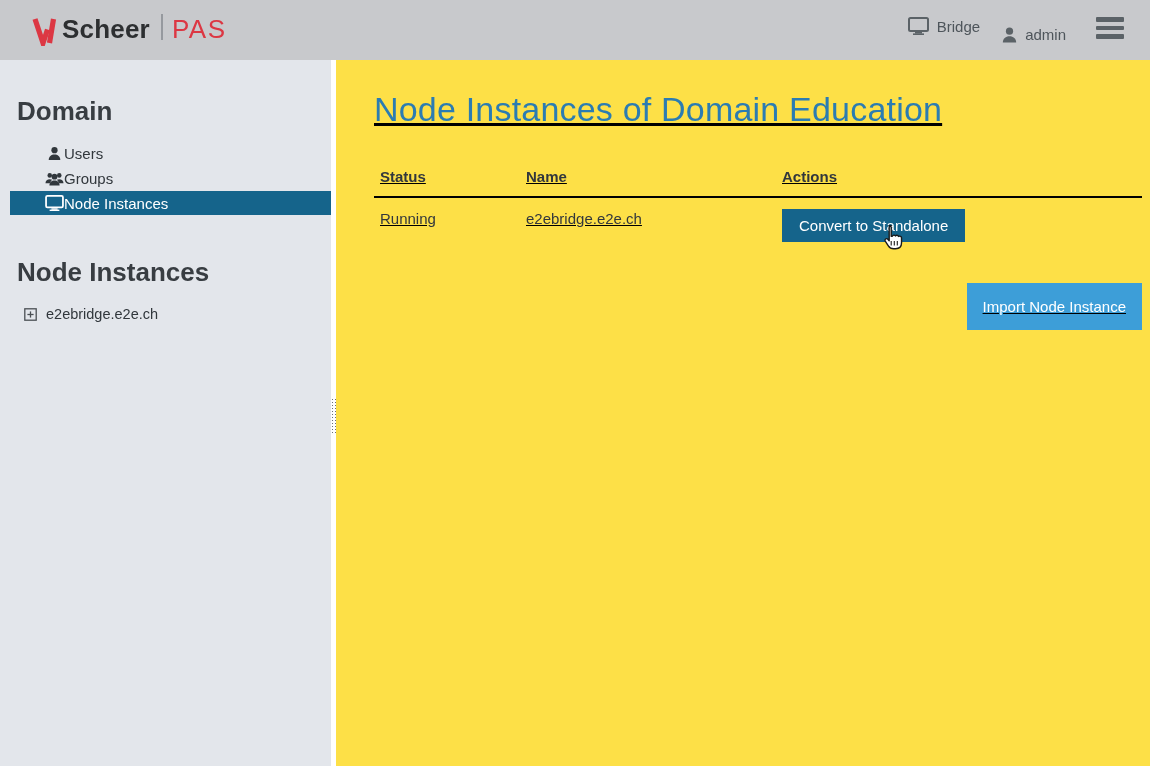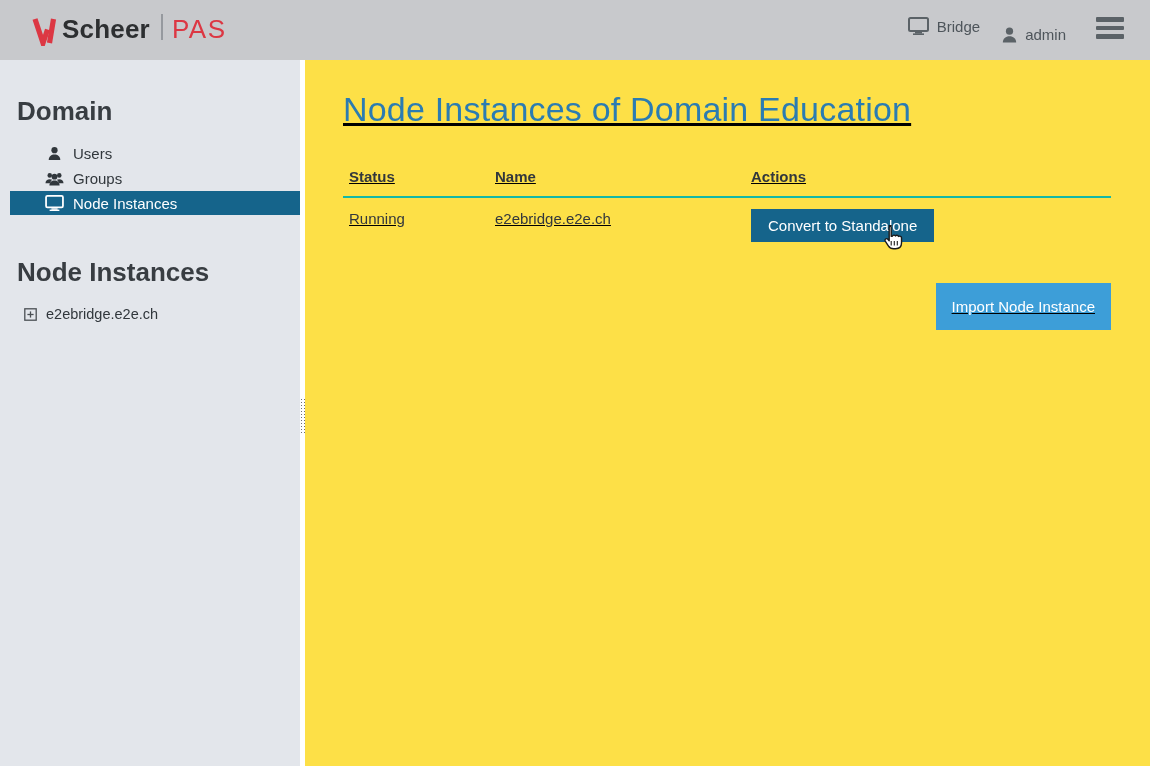--- a/index.html
+++ b/index.html
@@ -28,35 +28,34 @@
   .header-item { display: flex; align-items: center; gap: 8px; cursor: pointer; }
   .header-item + .header-item { margin-left: 22px; margin-top: 9px; }
   .header-label { font-size: 15px; color: #4e555b; }
   .hamburger { margin-left: 30px; cursor: pointer; display: flex; flex-direction: column; gap: 4px; }
   .hamburger span { display: block; width: 28px; height: 4.5px; background: #5b6267; border-radius: 1px; }
 
   
   .app { display: flex; height: 706px; }
 
   .sidebar {
-    width: 300px;
+    width: 331px;
     background: #e3e6eb;
     padding-top: 36px;
     flex-shrink: 0;
   }
   .section-title {
     font-size: 26px;
     font-weight: bold;
     color: #383d42;
     margin: 0 0 14px 17px;
   }
   .nav-item {
     display: flex;
     align-items: center;
-    gap: 9px;
     height: 25px;
     padding-left: 44px;
     font-size: 15px;
     color: #31373c;
     cursor: pointer;
   }
   .nav-item .nav-icon { width: 20px; display: flex; justify-content: center; }
   .nav-item.selected {
     margin-left: 10px;
     padding-left: 34px;
@@ -107,21 +106,21 @@
     color: #2b7cb2;
     letter-spacing: 0.2px;
   }
 
   .table { width: 768px; margin-top: 30px; }
   .t-row {
     display: grid;
     grid-template-columns: 146px 256px auto;
     align-items: center;
   }
-  .t-head { border-bottom: 2px solid #14b8a6; }
+  .t-head { border-bottom: 2px solid #000000; }
   .t-head .t-cell { padding: 9px 6px 11px 6px; font-weight: bold; }
   .t-cell { font-size: 15px; color: #32373c; padding: 12px 6px; }
   .t-body .t-cell { padding-top: 12px; }
   .t-body { min-height: 56px; align-items: start; }
   .actions-cell { padding-top: 11px !important; }
 
   .btn {
     border: none;
     font-family: "Liberation Sans", sans-serif;
     font-size: 15px;

